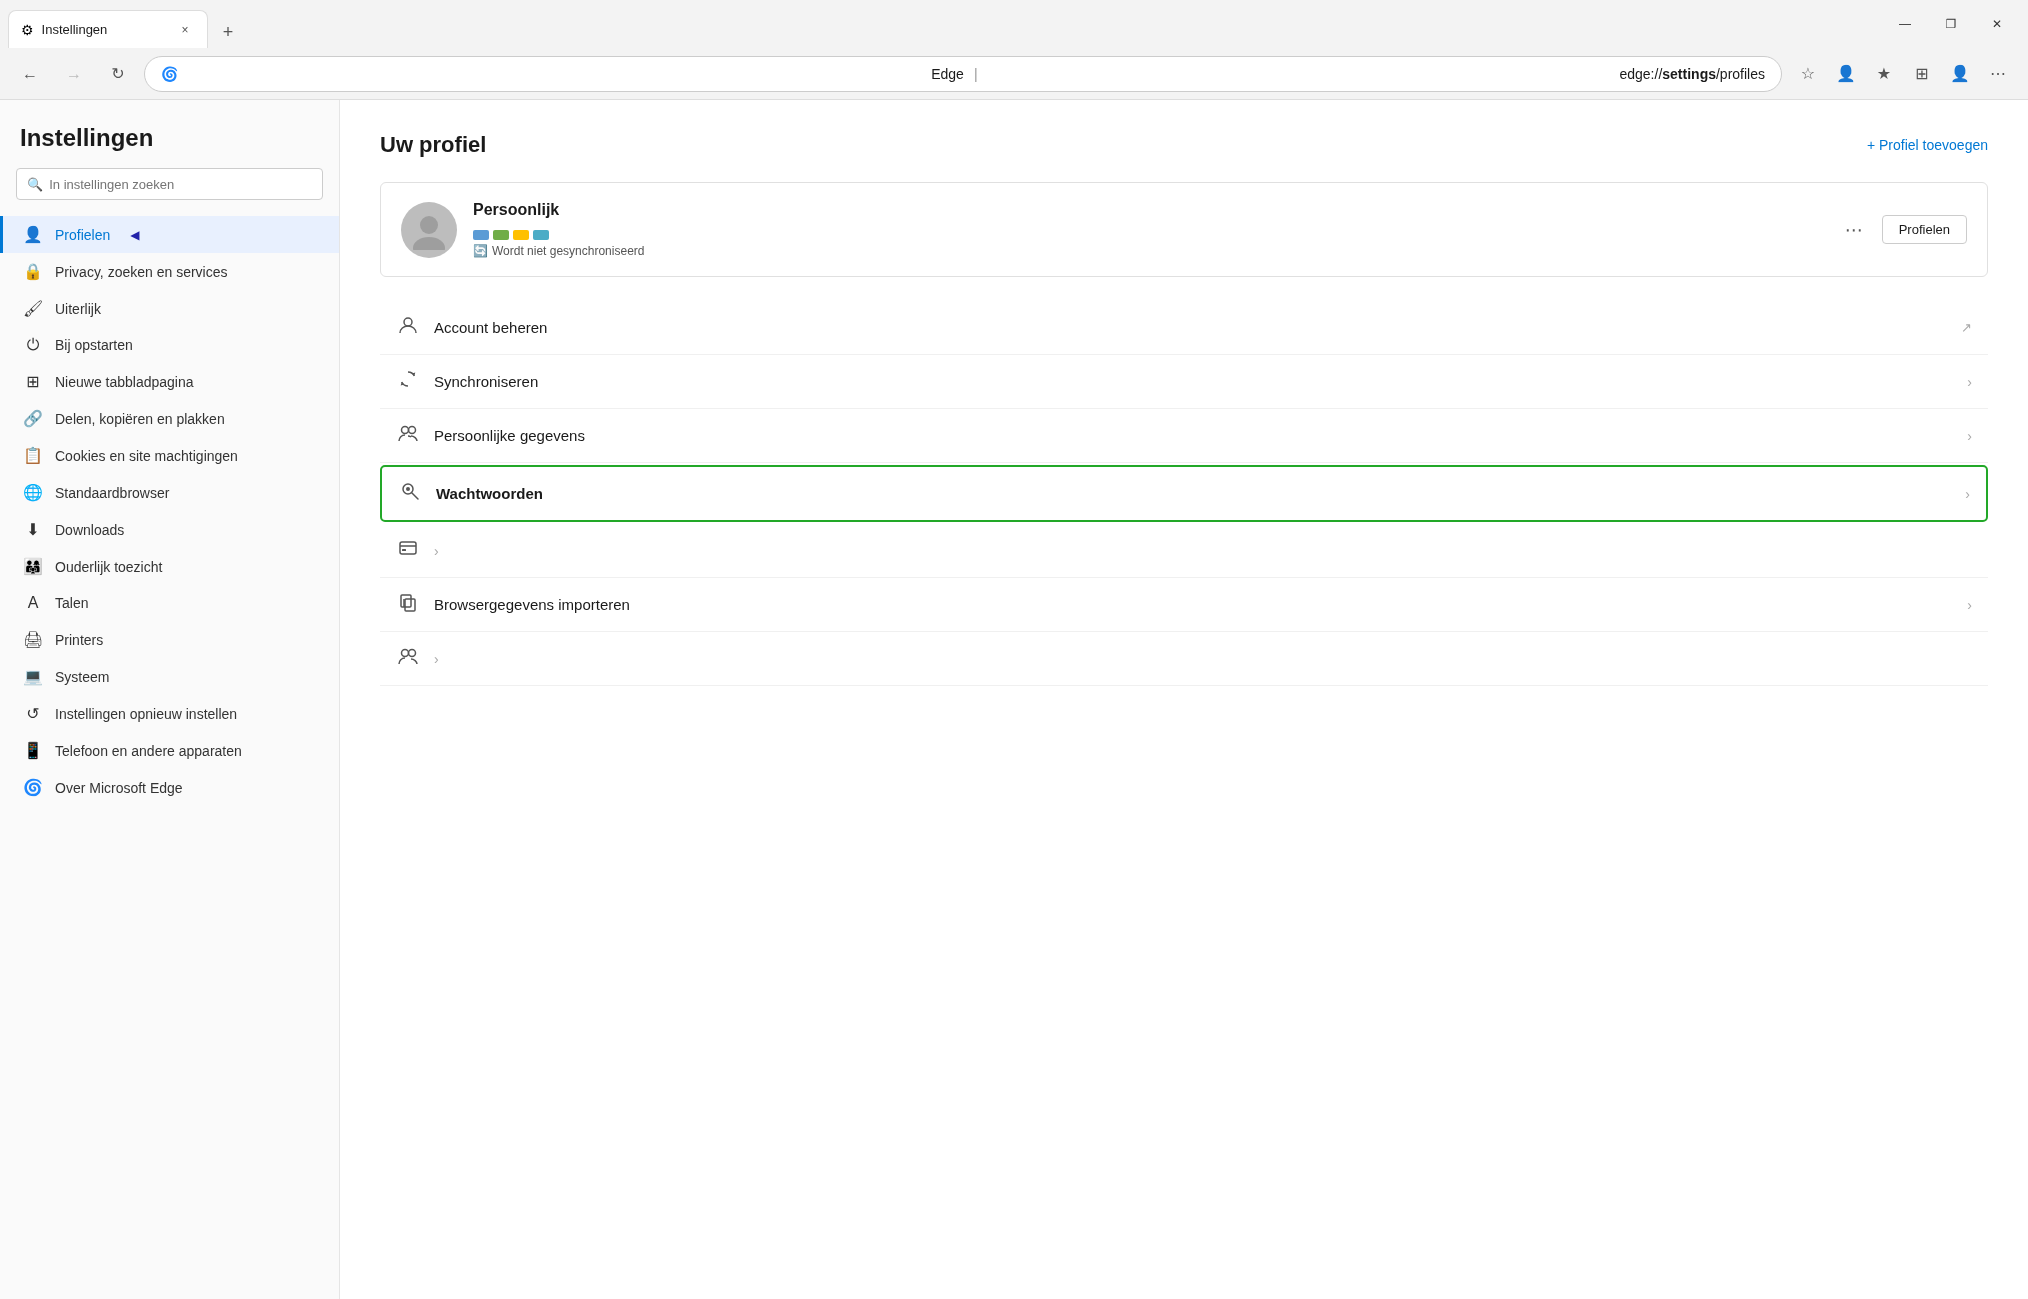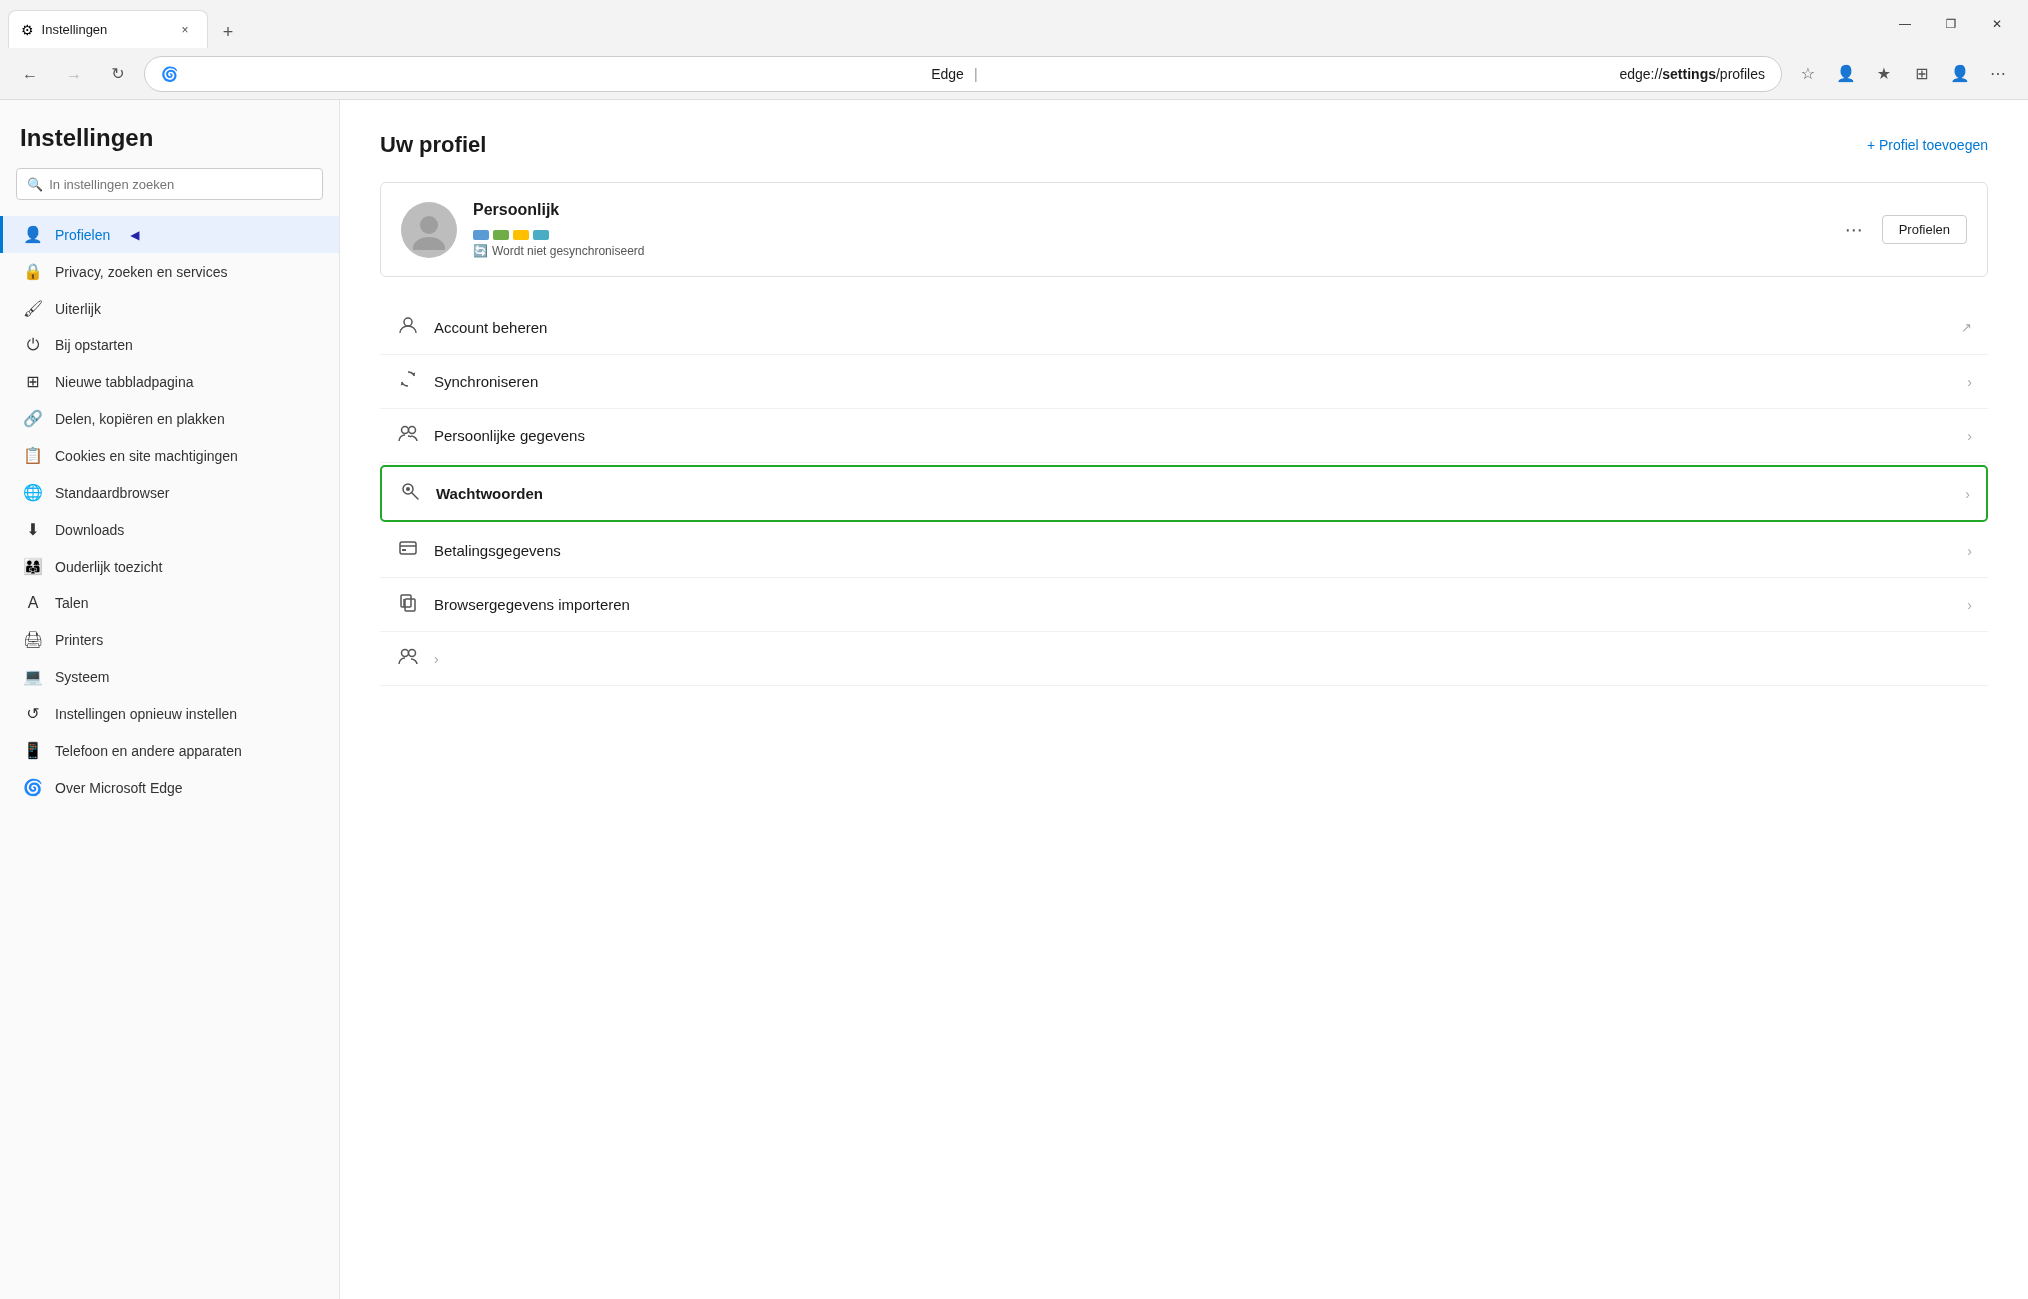--- a/index.html
+++ b/index.html
@@ -462,21 +462,20 @@
         <span class="menu-chevron">›</span>
       </li>
       <li class="menu-item">
         <span class="menu-item-icon">
           <svg width="20" height="20" viewBox="0 0 20 20">
               <rect x="2" y="4" width="16" height="12" rx="2" fill="none" stroke="#555" stroke-width="1.5"></rect>
               <line x1="2" y1="8" x2="18" y2="8" stroke="#555" stroke-width="1.5"></line>
               <rect x="4" y="11" width="4" height="2" rx="0.5" fill="#555"></rect>
             </svg>
         </span>
-        <span class="menu-item-label">Betalingsgegevens</span>
         <span class="menu-chevron">›</span>
       </li>
       <li class="menu-item">
         <span class="menu-item-icon">
           <svg width="20" height="20" viewBox="0 0 20 20">
               <rect x="3" y="3" width="10" height="12" rx="1" fill="none" stroke="#555" stroke-width="1.5"></rect>
               <rect x="7" y="7" width="10" height="12" rx="1" fill="none" stroke="#555" stroke-width="1.5"></rect>
               <line x1="6" y1="7" x2="6" y2="15" stroke="#555" stroke-width="1.5"></line>
             </svg>
         </span>

